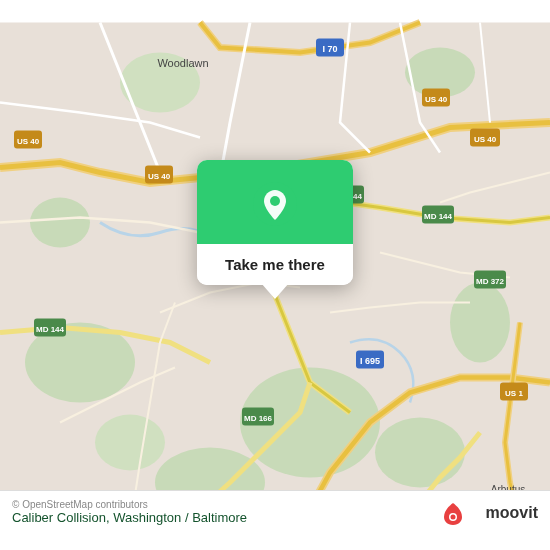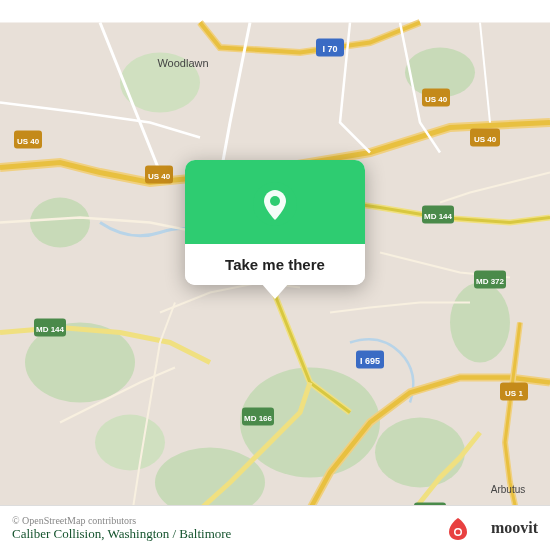--- a/index.html
+++ b/index.html
@@ -16,31 +16,30 @@
     #map-bg {
       width: 100%;
       height: 100%;
       position: absolute;
       top: 0; left: 0;
     }
 
     
     #bottom-bar {
       position: absolute;
-      bottom: 0;
+      bottom: 15px;
       left: 0;
       width: 100%;
       background: white;
       padding: 8px 12px;
       display: flex;
-      align-items: flex-end;
+      align-items: flex-start;
       justify-content: space-between;
       border-top: 1px solid #ddd;
       z-index: 10;
-      font-family: Liberation Serif, serif;
     }
 
     #bottom-left {
       display: flex;
       flex-direction: column;
     }
 
     #copyright-text {
       font-size: 10px;
       color: #888;
@@ -71,21 +70,21 @@
 
     
     #popup-card {
       position: absolute;
       top: 160px;
       left: 50%;
       transform: translateX(-50%);
       background: white;
       border-radius: 10px;
       box-shadow: 0 4px 20px rgba(0,0,0,0.3);
-      width: 180px;
+      width: 156px;
       overflow: visible;
       z-index: 20;
       text-align: center;
     }
 
     #popup-green {
       background: #2ecc71;
       border-radius: 10px 10px 0 0;
       padding: 22px 0 18px 0;
       display: flex;

